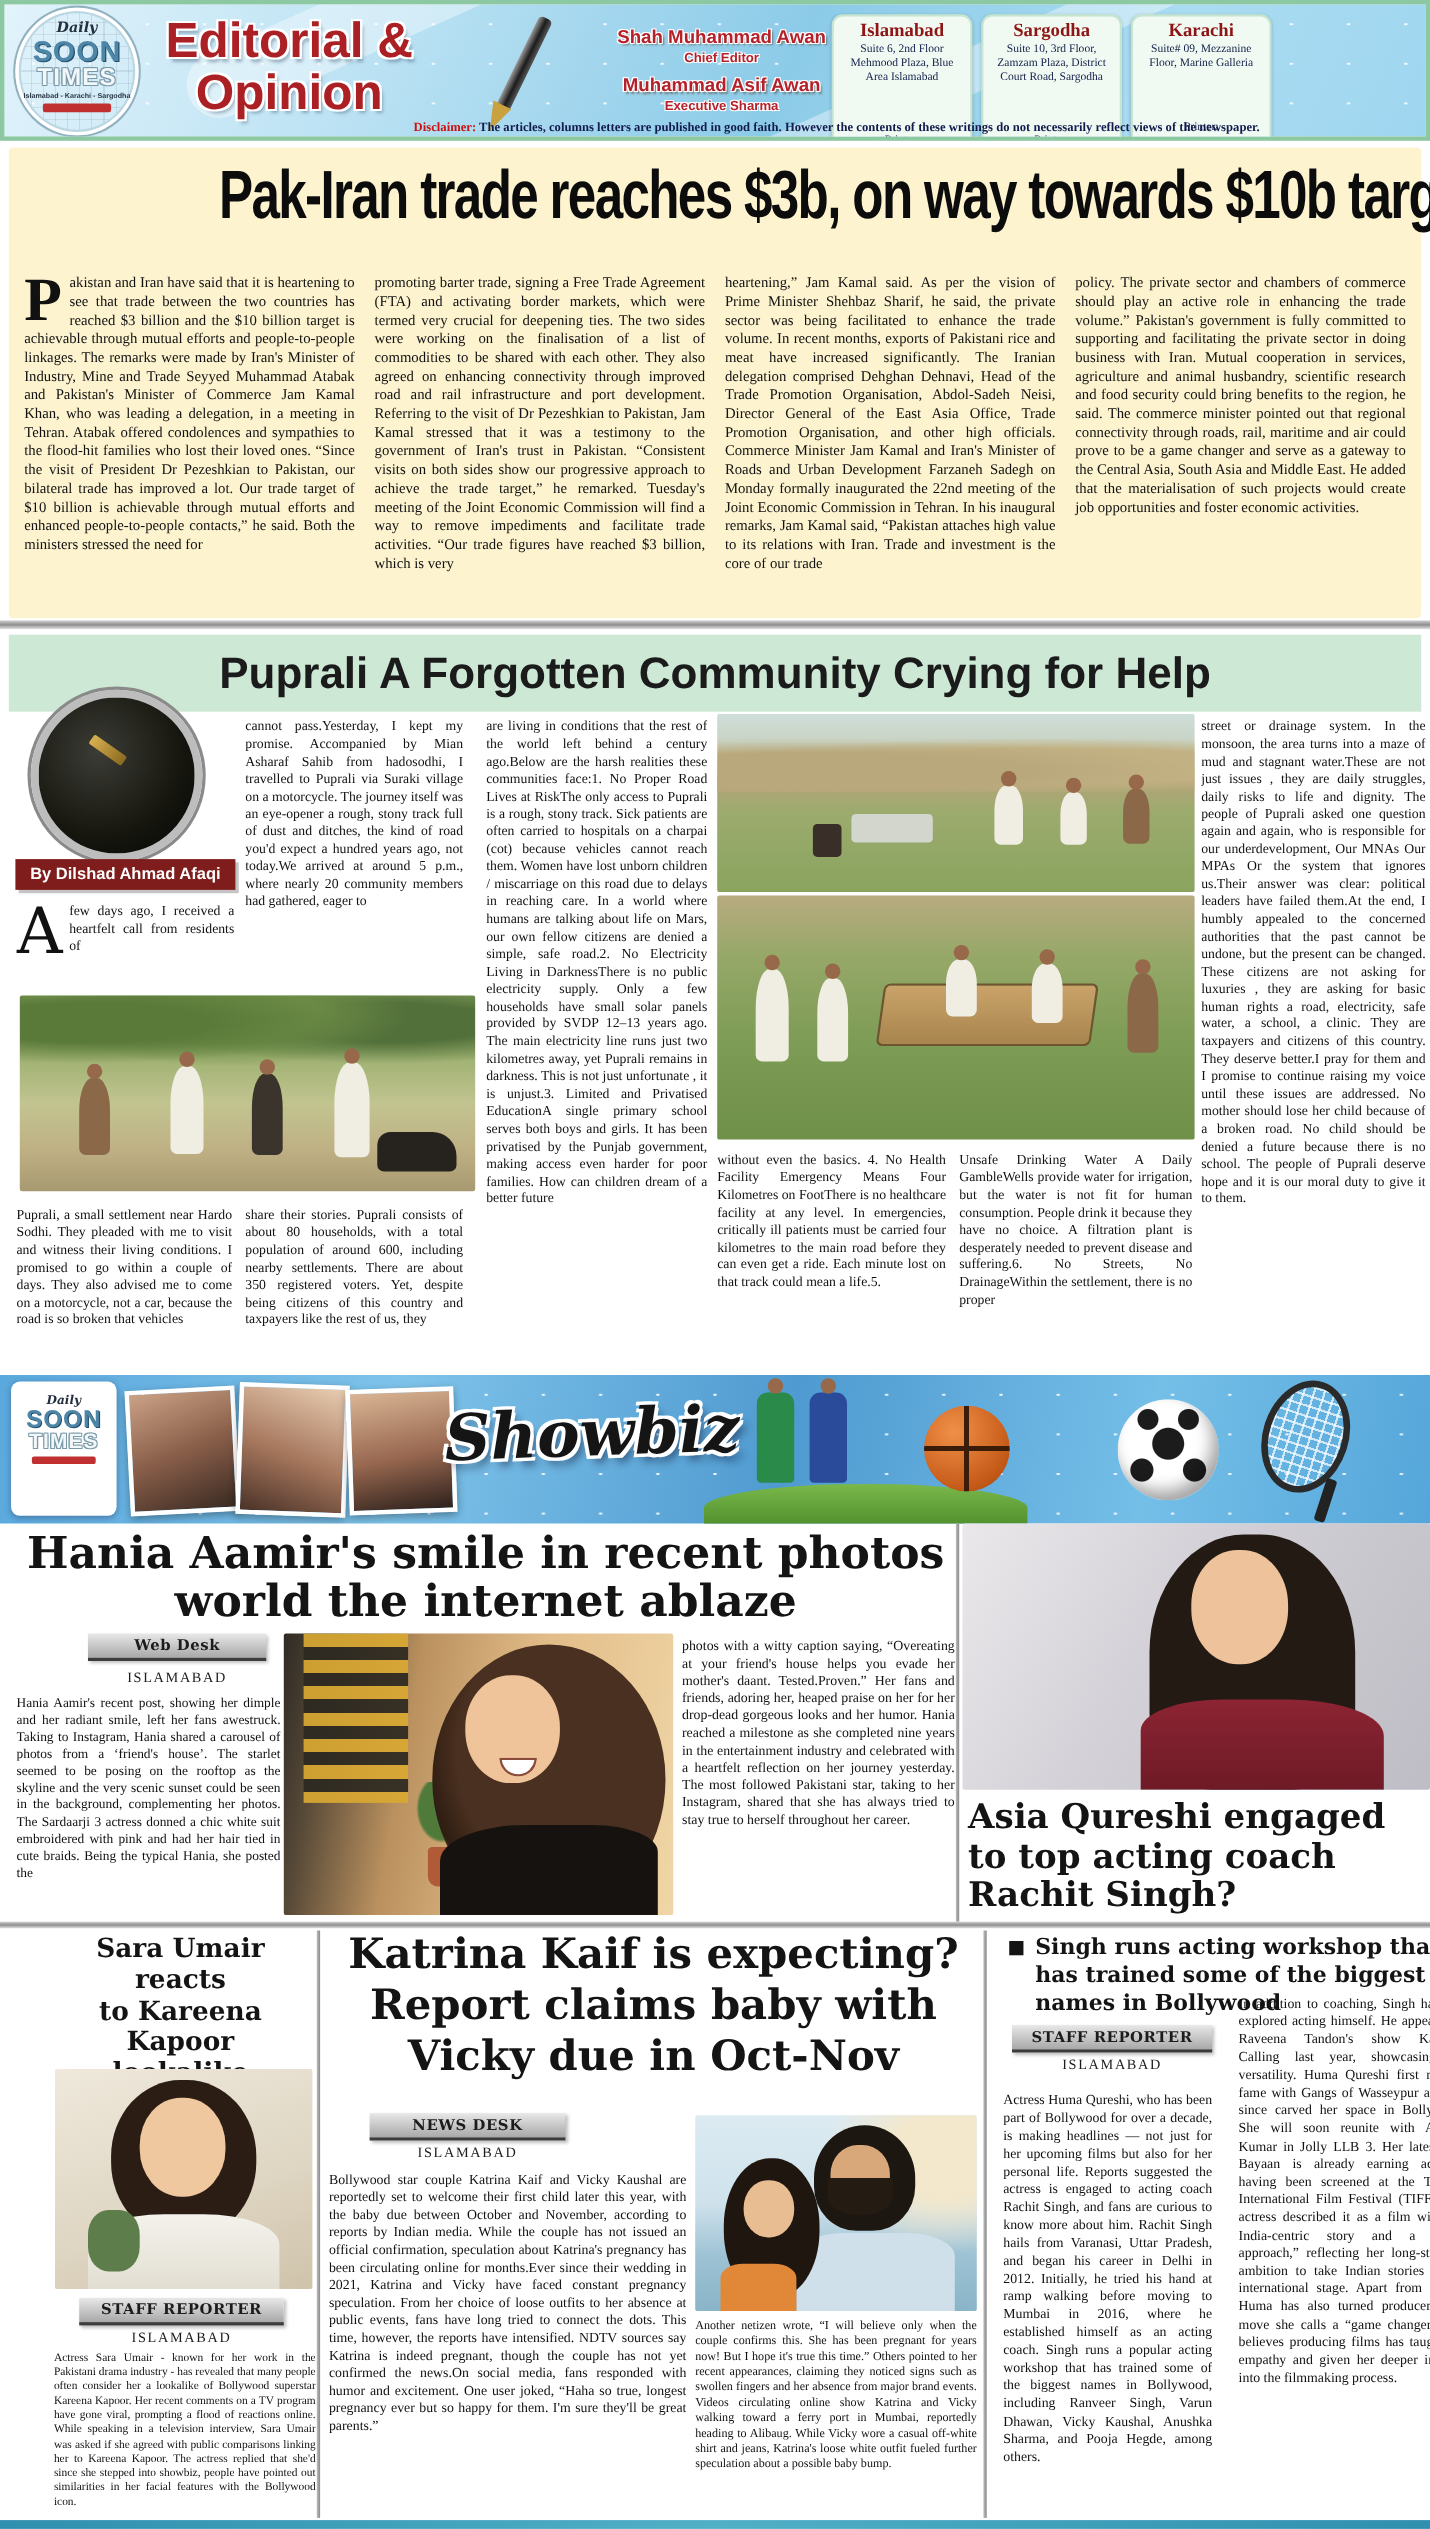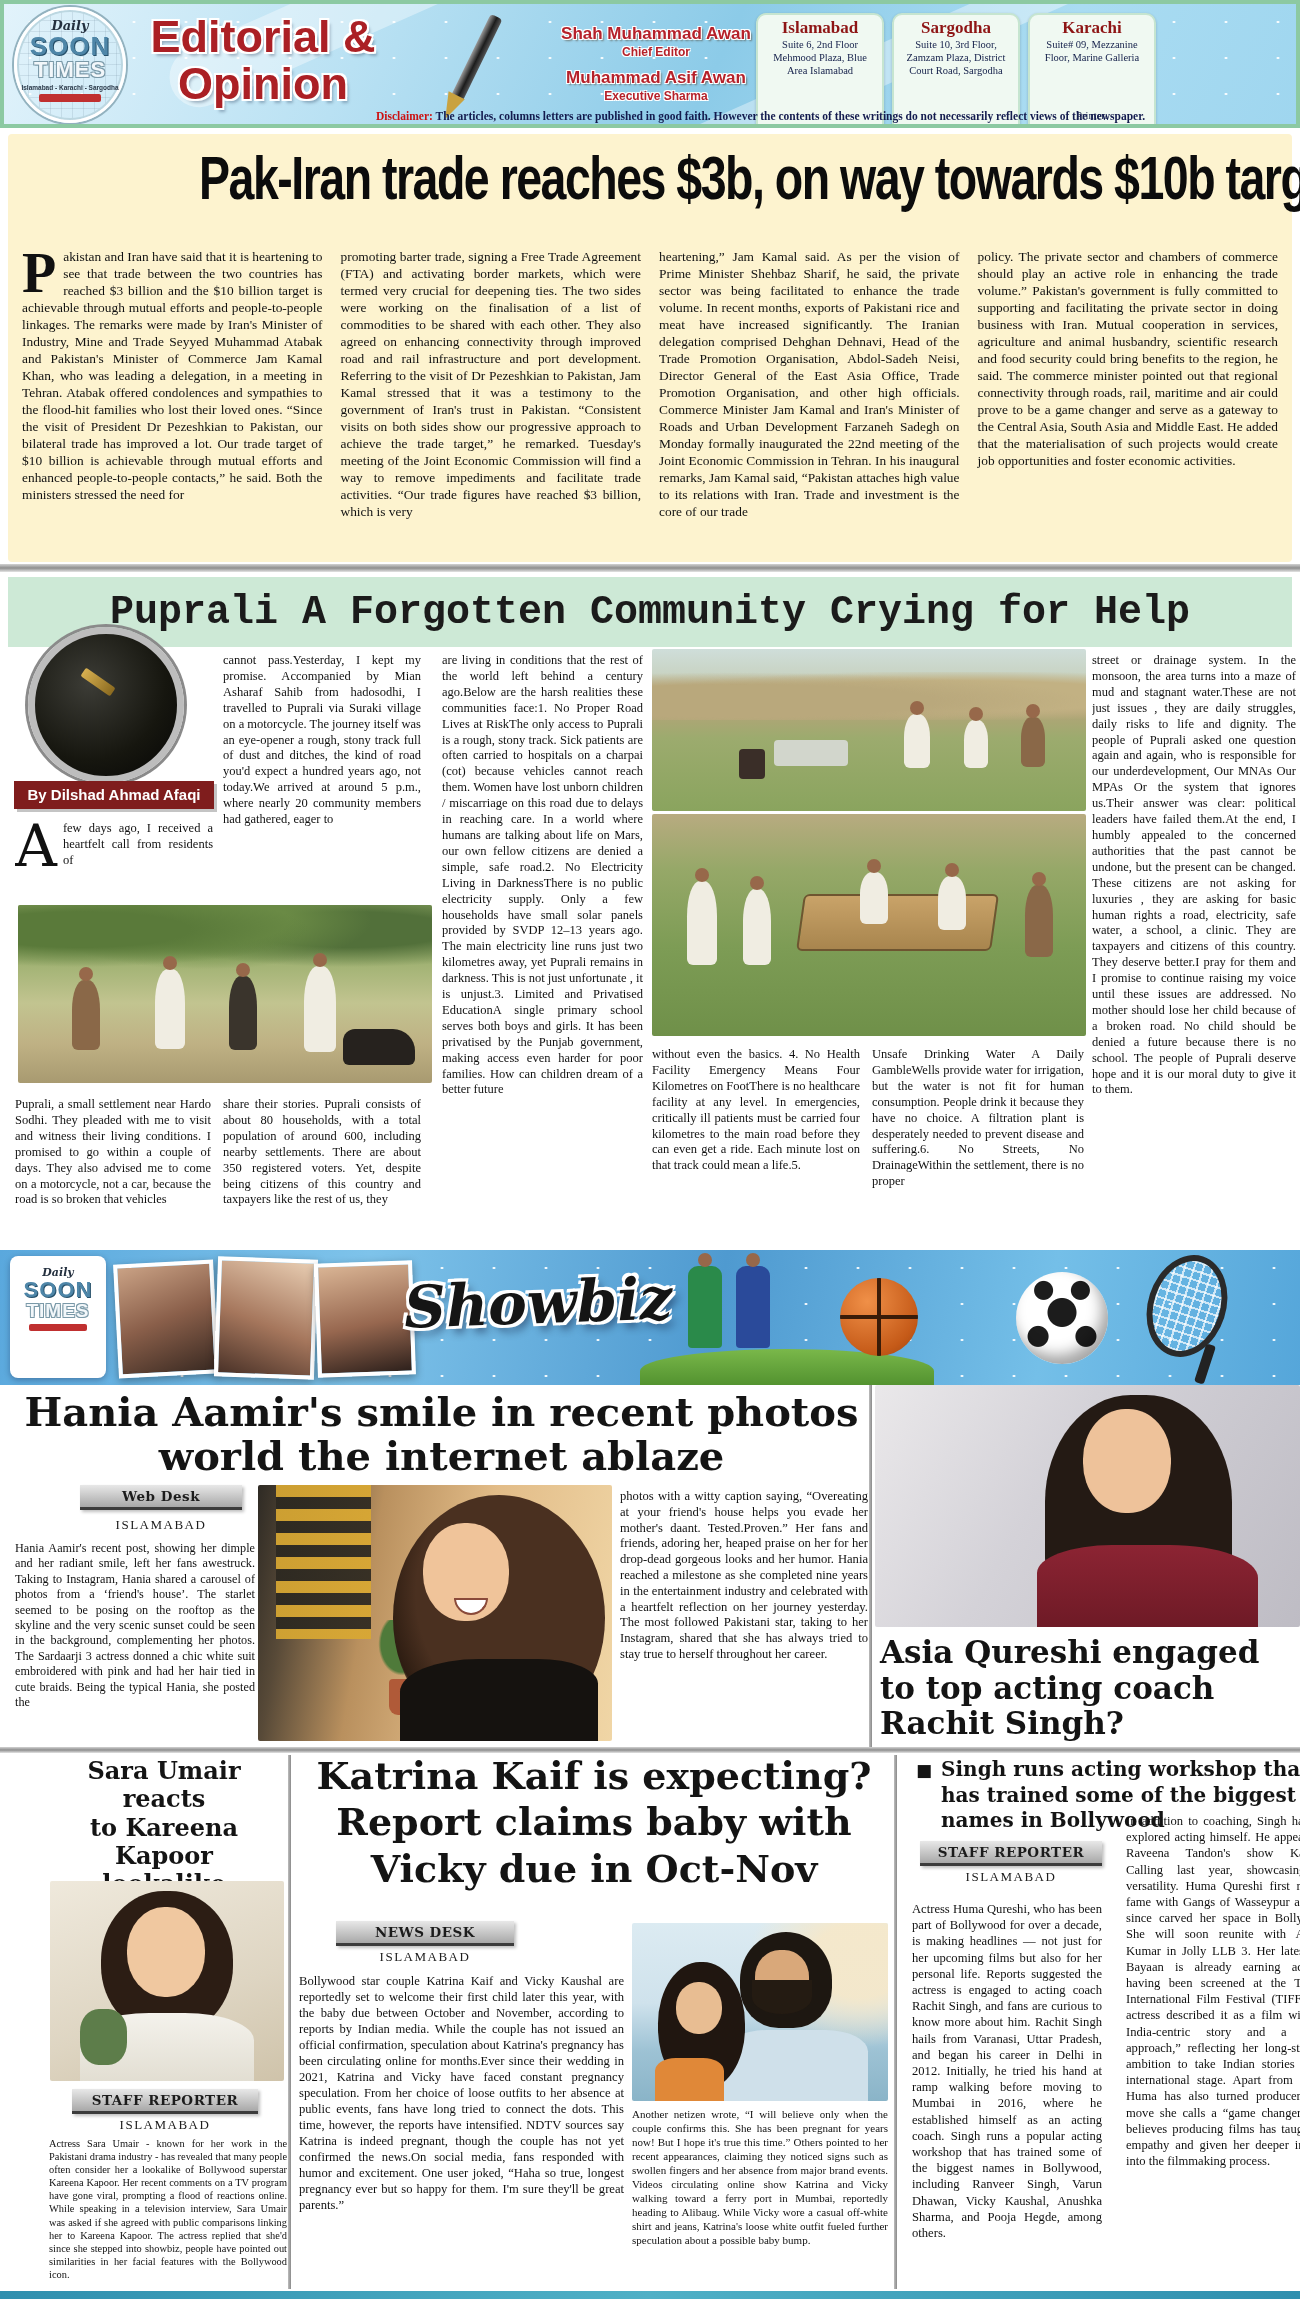--- a/index.html
+++ b/index.html
@@ -47,21 +47,21 @@
   .trade-cols{position:absolute;left:14px;top:114px;width:1256px;height:302px;display:flex;gap:18px;overflow:hidden;}
   .tcol{flex:1;font-size:13.4px;line-height:17px;text-align:justify;color:#111;}
   .dropcap-p{float:left;font:700 56px/44px "Liberation Serif",serif;margin:3px 7px 0 0;color:#111;}
 
   .hdiv{position:absolute;left:0;width:1300px;height:8px;background:linear-gradient(180deg,#d2d2d2,#8e8e8e 50%,#e4e4e4);}
   .vdiv{position:absolute;width:3px;background:linear-gradient(90deg,#bdbdbd,#8a8a8a);}
 
   
   .puprali{position:absolute;left:0;top:575px;width:1300px;height:672px;}
   .pup-band{position:absolute;left:8px;top:2px;width:1284px;height:70px;background:#cde9d6;display:flex;align-items:center;justify-content:center;}
-  .pup-band .t{font-family:Liberation Mono, monospace;font-weight:700;font-size:40px;color:#1b1b1b;}
+  .pup-band .t{font-family:Liberation Sans, sans-serif;font-weight:700;font-size:40px;color:#1b1b1b;}
   .pup-circle{position:absolute;left:28px;top:52px;width:142px;height:142px;border-radius:50%;
     background:radial-gradient(circle at 38% 35%,#3c3c36 0%,#16160f 60%,#050505 100%);
     border:7px solid #bdbdbd;box-shadow:0 0 0 3px #8a8a8a;}
   .pup-circle::after{content:"";position:absolute;left:32%;top:30%;width:36px;height:10px;background:linear-gradient(90deg,#d8b050,#8a6a20);transform:rotate(35deg);border-radius:2px;}
   .pup-byline{position:absolute;left:14px;top:206px;width:200px;background:#7f1d1d;color:#fff;font:700 15px/28px "Liberation Sans",sans-serif;text-align:center;box-shadow:3px 3px 0 #c4c4c4;}
   .pcol{position:absolute;font-size:12.5px;line-height:15.9px;text-align:justify;color:#111;overflow:hidden;}
   .pup-intro{left:15px;top:246px;width:198px;height:84px;}
   .dropcap-a{float:left;font:400 58px/47px "DejaVu Serif",serif;margin:2px 6px 0 0;color:#111;}
   .pup-col1b{left:15px;top:522px;width:196px;height:128px;}
   .pup-col2a{left:223px;top:78px;width:198px;height:248px;}

